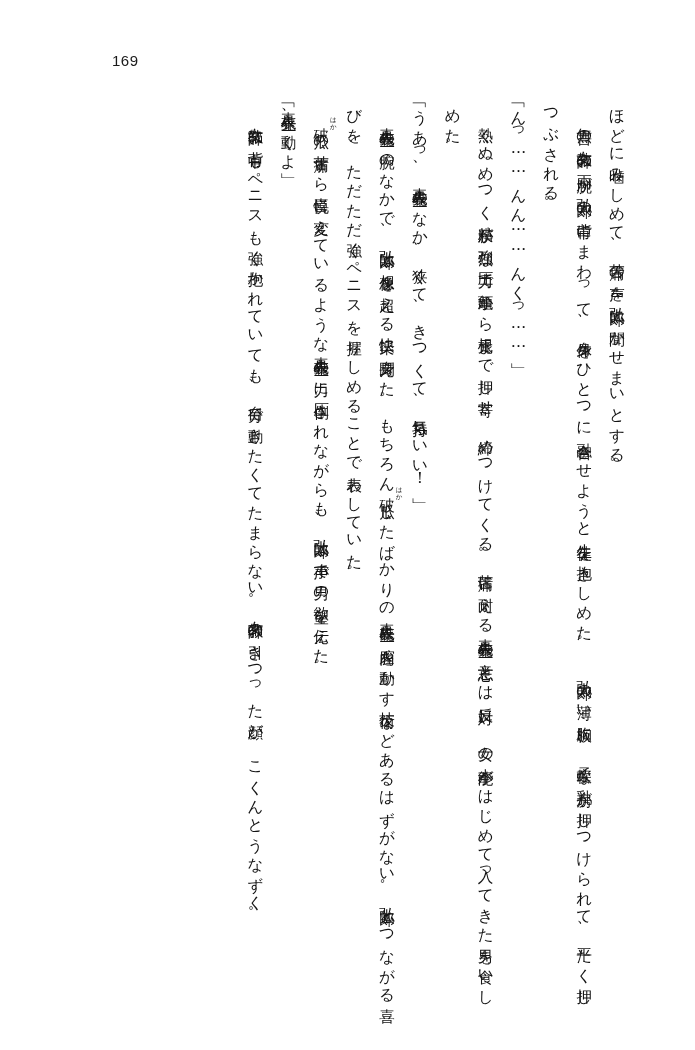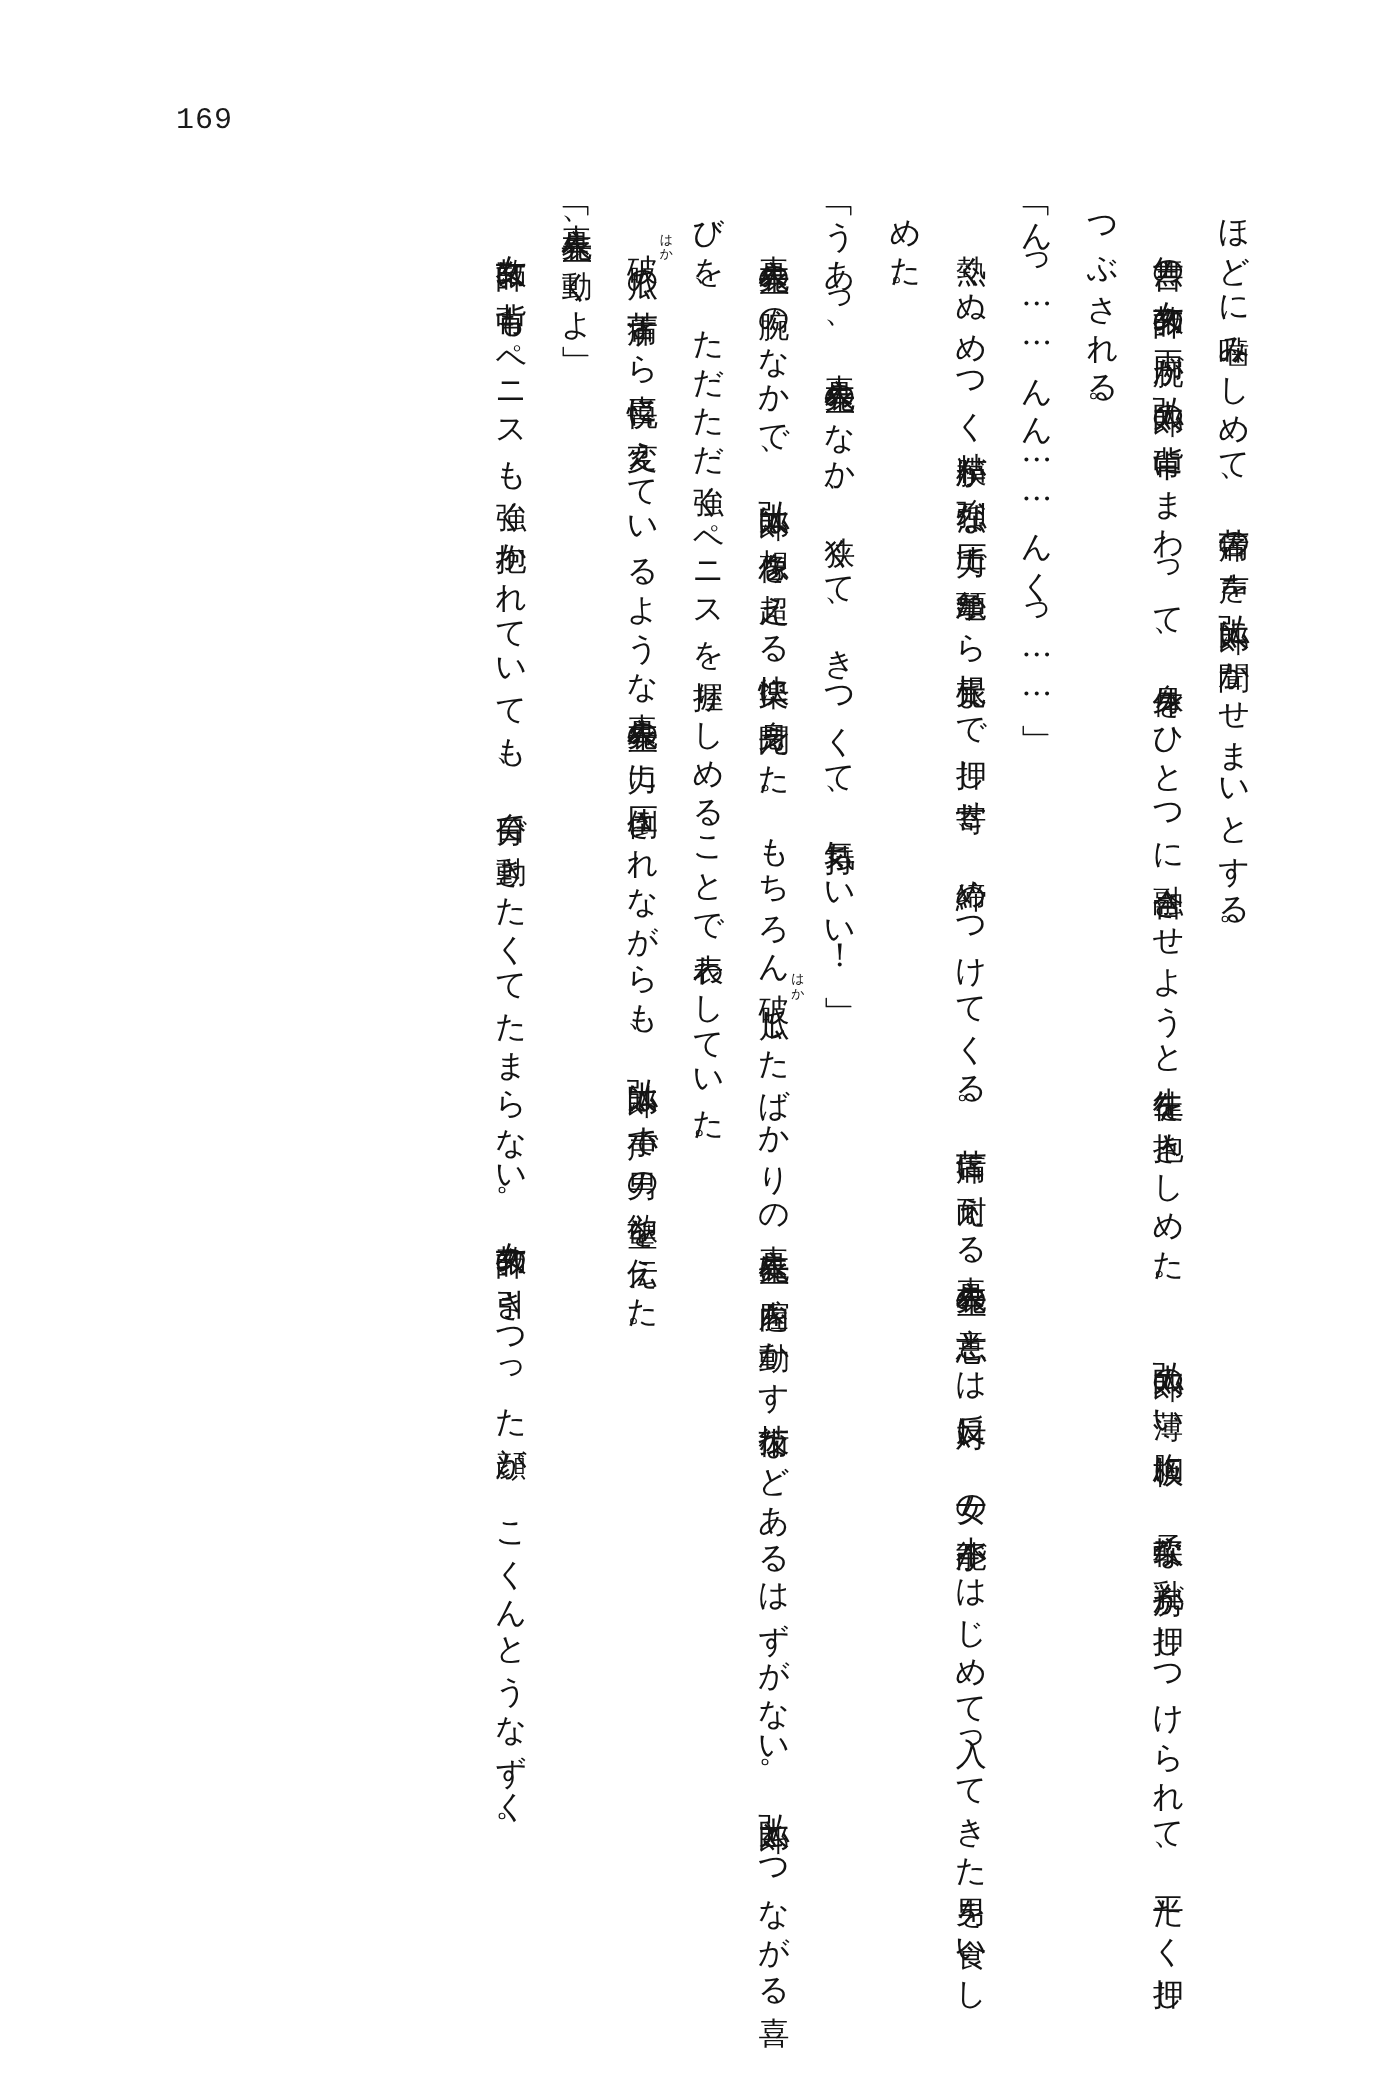--- a/index.html
+++ b/index.html
@@ -13,25 +13,25 @@
   .page {
     position: relative;
     width: 695px;
     height: 1050px;
     background: #ffffff;
     overflow: hidden;
   }
   .page-number {
     position: absolute;
     top: 52px;
-    left: 88px;
+    left: 112px;
     font-size: 15px;
     color: #1a1a1a;
     letter-spacing: 0.5px;
-    font-family: Liberation Mono, monospace;
+    font-family: Liberation Sans, sans-serif;
   }
   .text-block {
     position: absolute;
     top: 98px;
     right: 62px;
     height: 900px;
     width: 560px;
     writing-mode: vertical-rl;
     text-orientation: upright;
     font-size: 15.5px;

